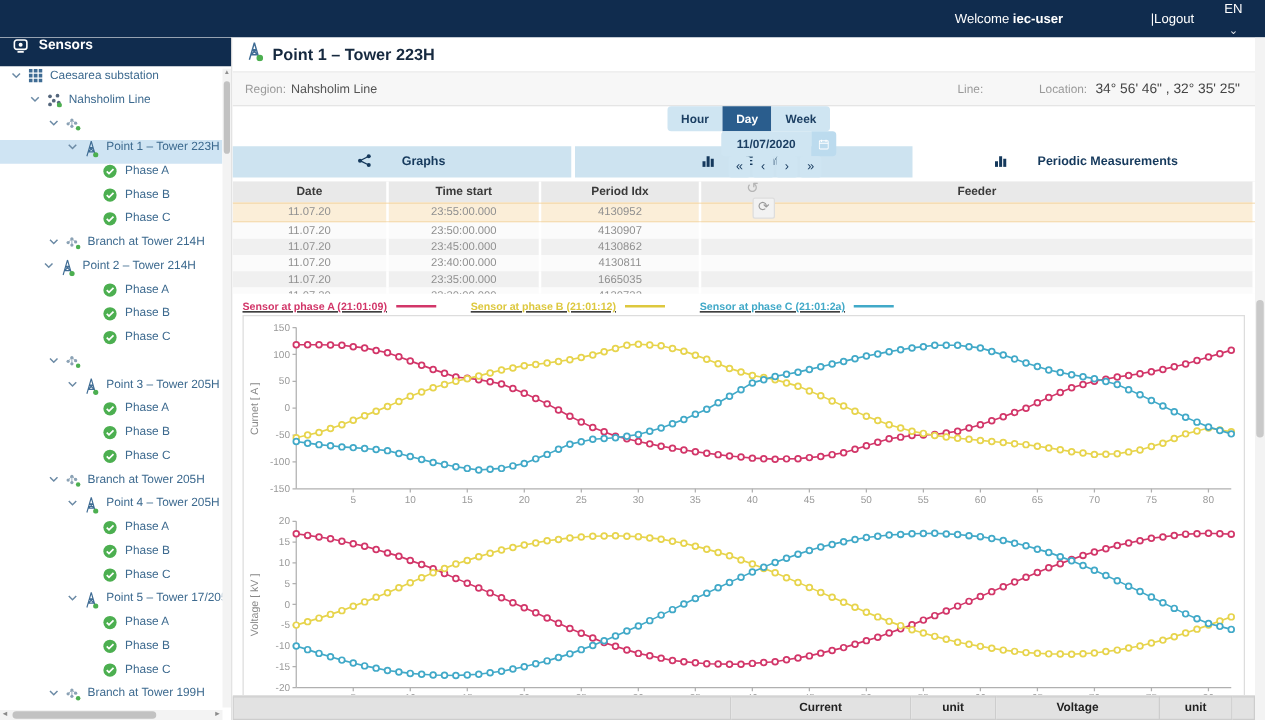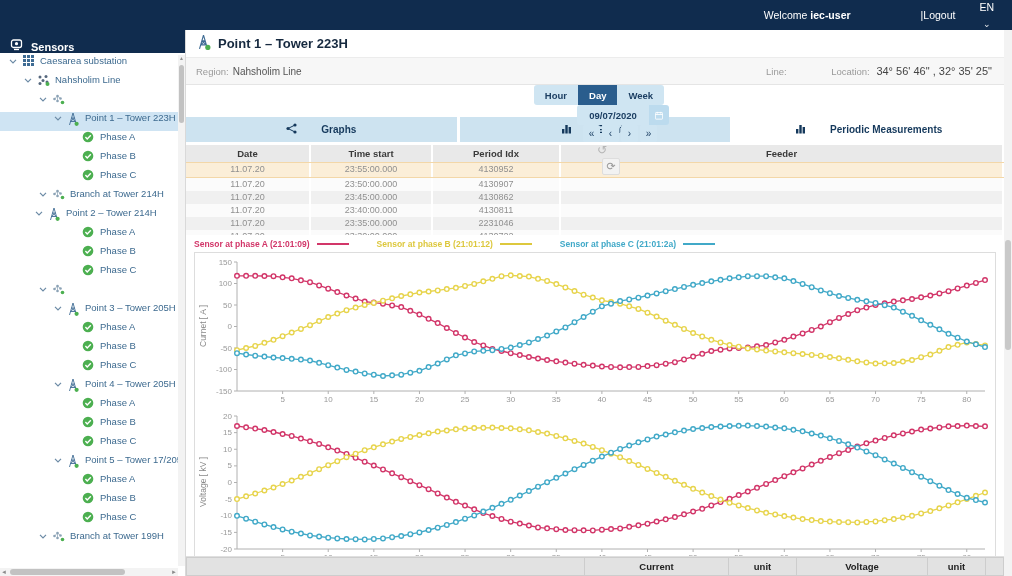--- a/index.html
+++ b/index.html
@@ -6,21 +6,21 @@
     font-family:"Liberation Sans","DejaVu Sans",sans-serif;background:#fff;}
   .topbar{height:30px;background:#102c4e;color:#fff;display:flex;align-items:center;justify-content:flex-end;font-size:10.5px;}
   .topbar .welcome{margin-right:70px;}
   .topbar .welcome b{font-weight:bold;}
   .topbar .logout{margin-right:24px;cursor:pointer;}
   .topbar .lang{margin-right:18px;display:flex;align-items:center;gap:6px;cursor:pointer;flex-direction:column;}
   .topbar .chev{font-size:9px;opacity:.9;}
   .app{display:flex;height:546px;}
   
   .sidebar{width:185px;min-width:185px;border-right:1px solid #d9d9d9;position:relative;overflow:hidden;background:#fff;}
-  .sb-head{height:23px;background:#102c4e;color:#fff;display:flex;align-items:flex-end;gap:8px;padding-left:10px;font-size:11px;font-weight:bold;}
+  .sb-head{height:23px;background:#102c4e;color:#fff;display:flex;align-items:flex-start;gap:8px;padding-left:10px;font-size:11px;font-weight:bold;}
   .tree{position:absolute;top:25px;left:0;right:7px;bottom:8px;overflow:hidden;}
   .tree-item{display:flex;align-items:flex-start;height:19px;font-size:9.5px;color:#3d6a8f;white-space:nowrap;cursor:pointer;}
   .tree-item.selected{background:#cfe4f3;}
   .tree-item .tchev{width:14px;text-align:center;flex:none;}
   .tree-item .ticon{width:16px;flex:none;position:relative;display:flex;align-items:center;justify-content:center;}
   .tree-item .tlabel{margin-left:4px;overflow:hidden;}
   .vscroll{position:absolute;top:25px;right:0;width:7px;bottom:10px;background:#f3f3f3;}
   .vscroll .thumb{position:absolute;top:10px;left:1px;width:5px;height:58px;background:#c2c2c2;border-radius:3px;}
   .vscroll .arr{position:absolute;top:0;left:0;width:7px;text-align:center;font-size:5px;color:#909090;}
   .hscroll{position:absolute;left:0;right:7px;bottom:0;height:8px;background:#f3f3f3;display:flex;align-items:center;}
@@ -57,21 +57,21 @@
   
   .dtable{margin-top:3px;height:90px;overflow:hidden;font-size:9px;}
   .dt-row{display:flex;height:13px;line-height:13px;color:#909090;}
   .dt-head{height:17px;line-height:17px;background:#e9e9e9;color:#3a3a3a;font-weight:bold;font-size:9.5px;}
   .dt-cell{text-align:center;border-right:2px solid #fff;overflow:hidden;}
   .c0{width:123px;} .c1{width:120px;} .c2{width:126px;} .c3{flex:1;}
   .dt-row.alt{background:#f0f0f0;}
   .dt-row.white{background:#fbfbfb;}
   .dt-row.selrow{background:#fbeed8;border-top:1px solid #f3d7a8;border-bottom:1px solid #f3d7a8;height:14px;line-height:12px;}
   
-  .legend{height:13px;display:flex;align-items:center;gap:28px;padding-left:8px;margin-top:2px;font-size:8.5px;font-weight:bold;}
+  .legend{height:13px;display:flex;align-items:flex-end;gap:28px;padding-left:8px;margin-top:2px;font-size:8.5px;font-weight:bold;text-decoration:underline;}
   .legend .li{display:flex;align-items:center;cursor:pointer;}
   .legend .sw{display:inline-block;width:32px;height:2px;margin-left:7px;}
   .chart-panel{margin:2px 8px 0 8px;border:1px solid #ddd;background:#fff;padding:3px 2px 1px 2px;}
   .chart-wrap{position:relative;padding-left:14px;}
   .ylab{position:absolute;left:1px;top:0;bottom:14px;display:flex;align-items:center;justify-content:center;writing-mode:vertical-rl;transform:rotate(180deg);font-size:8.5px;color:#888;}
   
   .bottom-bar{position:absolute;bottom:0;left:0;right:8px;height:19px;display:flex;background:#fff;border-top:1px solid #e0e0e0;}
   .bb-cell{background:#e2e2e2;border:1px solid #cdcdcd;border-left:none;font-size:9.5px;font-weight:bold;color:#222;text-align:center;line-height:17px;}
   .bb-cell:first-child{border-left:1px solid #cdcdcd;flex:1;}
   .main-vscroll{position:absolute;top:0;right:0;bottom:0;width:8px;background:#f3f3f3;}
@@ -304,20 +304,36 @@
         <div class="tree-item" style="padding-left: 66px;">
           <span class="tchev"></span>
           <span class="ticon">
             <svg width="12" height="12" viewBox="0 0 12 12">
               <circle cx="6" cy="6" r="5.3" fill="#4caf50"></circle>
               <path d="M3.4 6.1 L5.2 7.9 L8.8 4.3" stroke="#fff" stroke-width="1.4" fill="none"></path>
             </svg>
           </span>
           <span class="tlabel">Phase C</span>
         </div>
+        <div class="tree-item" style="padding-left: 36px;">
+          <span class="tchev"><svg width="8" height="5" viewBox="0 0 8 5">
+              <path d="M1 0.8 L4 3.8 L7 0.8" fill="none" stroke="#6b8aa5" stroke-width="1.2"></path>
+            </svg></span>
+          <span class="ticon">
+            <svg width="13" height="12" viewBox="0 0 13 12">
+              <circle cx="2.5" cy="6" r="1.3" fill="#8ba2b5"></circle>
+              <circle cx="5.5" cy="3" r="1.3" fill="#8ba2b5"></circle>
+              <circle cx="8.5" cy="5.5" r="1.3" fill="#8ba2b5"></circle>
+              <circle cx="5.5" cy="8" r="1.3" fill="#8ba2b5"></circle>
+              <path d="M2.5 6 L5.5 3 L8.5 5.5 M5.5 3 L5.5 8" stroke="#8ba2b5" stroke-width="0.7" fill="none"></path>
+              <circle cx="10.5" cy="9.5" r="1.8" fill="#4caf50"></circle>
+            </svg>
+          </span>
+          <span class="tlabel">Branch at Tower 205H</span>
+        </div>
         <div class="tree-item" style="padding-left: 51px;">
           <span class="tchev"><svg width="8" height="5" viewBox="0 0 8 5">
               <path d="M1 0.8 L4 3.8 L7 0.8" fill="none" stroke="#6b8aa5" stroke-width="1.2"></path>
             </svg></span>
           <span class="ticon">
             <svg width="12" height="14" viewBox="0 0 12 14">
               <path d="M6 1 L2.5 13 M6 1 L9.5 13 M4.6 6 L7.4 6 M3.6 9.5 L8.4 9.5 M3.6 9.5 L7.4 6 M4.6 6 L8.4 9.5" stroke="#3f6c94" stroke-width="0.9" fill="none"></path>
               <circle cx="9.6" cy="11.8" r="2.1" fill="#4caf50"></circle>
             </svg>
           </span>
@@ -443,21 +459,21 @@
           <span class="locval">34° 56' 46" , 32° 35' 25"</span>
         </span>
       </div>
       <div class="toolbar">
         <div class="seg">
             <button class="">Hour</button>
             <button class="active">Day</button>
             <button class="">Week</button>
           </div>
         <div class="dategrp">
-          <button class="datebtn">09/07/2020</button>
+          <button class="datebtn">11/07/2020</button>
           <button class="calbtn">
             <svg width="11" height="11" viewBox="0 0 11 11">
                 <rect x="0.5" y="1.5" width="10" height="9" rx="1" fill="none" stroke="#fff" stroke-width="1.2"></rect>
                 <line x1="3" y1="0.5" x2="3" y2="3" stroke="#fff" stroke-width="1.2"></line>
                 <line x1="8" y1="0.5" x2="8" y2="3" stroke="#fff" stroke-width="1.2"></line>
                 <line x1="0.5" y1="4.2" x2="10.5" y2="4.2" stroke="#fff" stroke-width="1.2"></line>
               </svg>
           </button>
         </div>
         <div class="navgrp">
@@ -523,21 +539,21 @@
           </div>
           <div class="dt-row white">
             <div class="dt-cell c0">11.07.20</div>
             <div class="dt-cell c1">23:40:00.000</div>
             <div class="dt-cell c2">4130811</div>
             <div class="dt-cell c3"></div>
           </div>
           <div class="dt-row alt">
             <div class="dt-cell c0">11.07.20</div>
             <div class="dt-cell c1">23:35:00.000</div>
-            <div class="dt-cell c2">2231046</div>
+            <div class="dt-cell c2">1665035</div>
             <div class="dt-cell c3"></div>
           </div>
           <div class="dt-row white">
             <div class="dt-cell c0">11.07.20</div>
             <div class="dt-cell c1">23:30:00.000</div>
             <div class="dt-cell c2">4130722</div>
             <div class="dt-cell c3"></div>
           </div>
         </div>
       <div class="legend">

